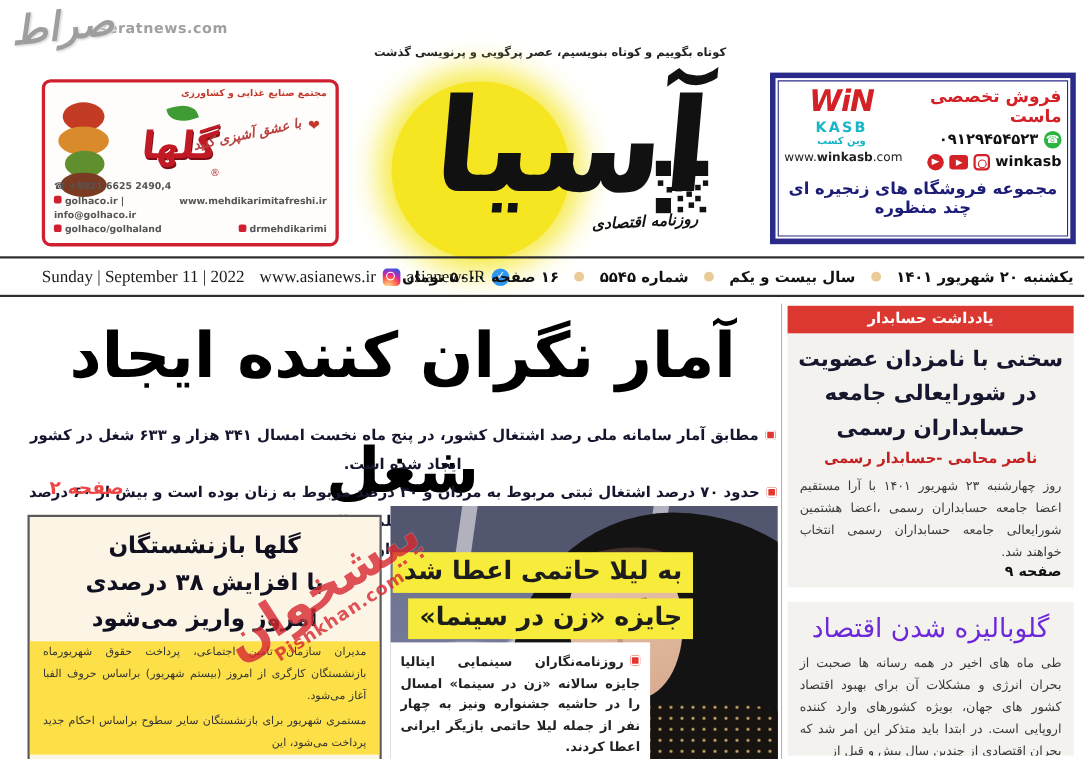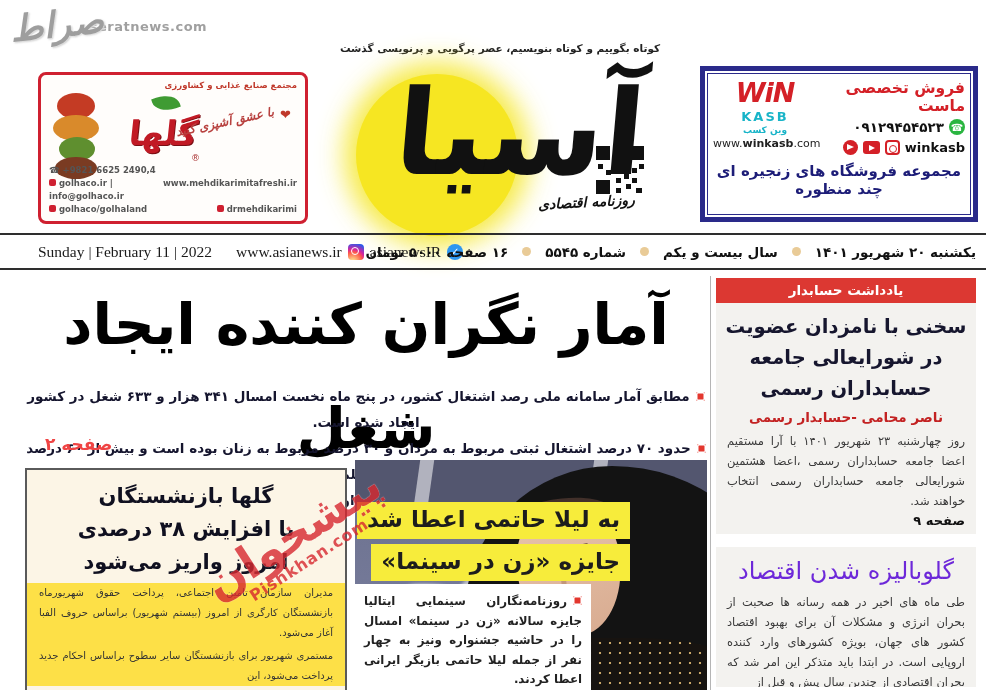--- a/index.html
+++ b/index.html
@@ -244,21 +244,21 @@
         <div><span class="wk-brand-en1">WiN</span>
           <span class="wk-brand-en2">KASB</span></div>
         <div class="wk-brand-fa">وین کسب</div>
         <div class="wk-site"><span>www.</span><b>winkasb</b><span>.com</span></div>
       </div>
     </div>
     <div class="wk-head">مجموعه فروشگاه های زنجیره ای چند منظوره</div>
   </div>
 
   <div class="dateline">
-    <div class="dl-en">Sunday | February 11 | 2022</div>
+    <div class="dl-en">Sunday | September 11 | 2022</div>
     <div class="dl-mid">
       <span class="t">www.asianews.ir</span>
       <span class="ic ic-ig-color"></span>
       <span class="t">asianewsIR</span>
       <span class="ic ic-check">✓</span>
     </div>
     <div class="dl-fa">
       <span class="item">یکشنبه ۲۰ شهریور ۱۴۰۱</span>
       <span class="dl-sep"></span>
       <span class="item">سال بیست و یکم</span>

